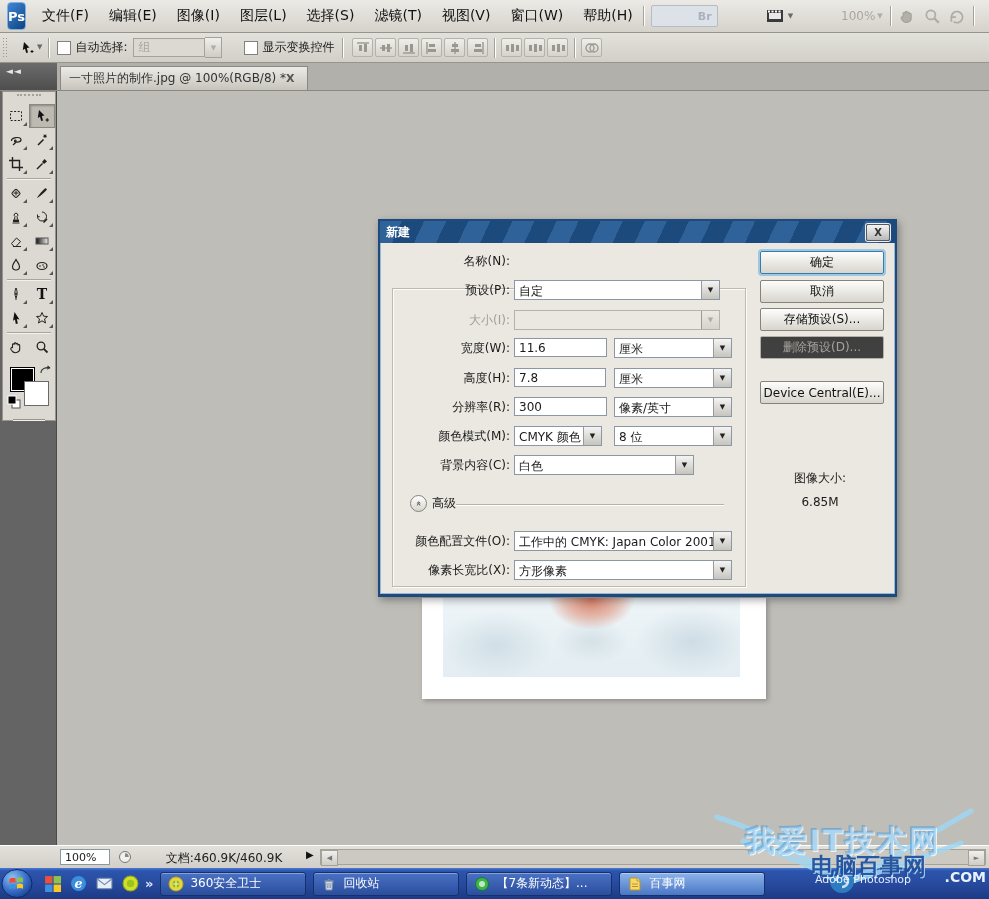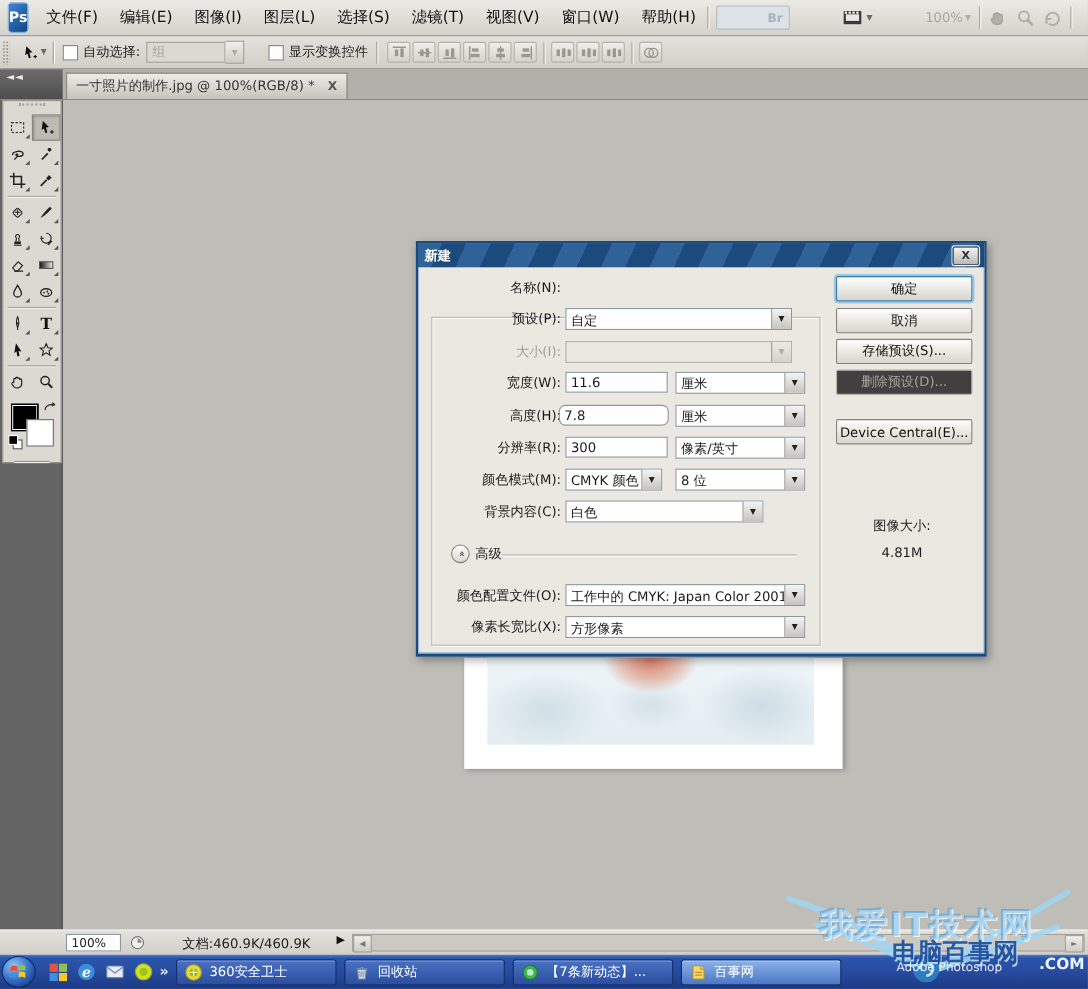--- a/index.html
+++ b/index.html
@@ -29,21 +29,21 @@
     display:inline-flex;align-items:center;padding-left:4px;font-size:12px;}
   .opt-dd-btn{width:16px;height:19px;background:linear-gradient(#f0efec,#cfccc5);border:1px solid #a5a29a;
     border-left:none;display:inline-flex;align-items:center;justify-content:center;color:#b0ada5;font-size:7px;}
   .align-btn{width:19px;height:17px;margin:0 1px;background:linear-gradient(#efeeea,#d6d3cc);
     border:1px solid #b5b2aa;border-radius:2px;display:inline-flex;align-items:center;justify-content:center;}
   
   #tabstrip{left:0;top:63px;width:989px;height:28px;background:#b2b0ab;border-bottom:1px solid #8a8880;box-sizing:border-box;}
   #dock-header{left:0;top:0;width:57px;height:27px;background:linear-gradient(#6b6b6b,#4e4e4e);
     color:#e8e8e8;font-size:9px;padding:3px 0 0 6px;box-sizing:border-box;letter-spacing:1px;}
   #doc-tab{left:60px;top:3px;height:24px;min-width:248px;background:linear-gradient(#edebe6,#c7c4bd);
-    border:1px solid #8a8880;border-bottom:none;display:flex;align-items:center;gap:12px;
+    border:1px solid #8a8880;border-bottom:none;display:flex;align-items:center;gap:0;
     padding:0 8px;font-size:12px;color:#333;box-sizing:border-box;}
   #tab-close{font-size:11px;font-weight:bold;color:#555;cursor:default;}
   
   #main{left:0;top:91px;width:989px;height:754px;background:#bfbdb8;}
   #dock-col{left:0;top:0;width:57px;height:754px;background:#646464;border-right:1px solid #4a4a4a;box-sizing:border-box;}
   #toolbox{left:2px;top:0;width:54px;height:330px;background:#dcd9d2;border:1px solid #97948c;box-sizing:border-box;}
   #toolbox .tgrip{height:6px;margin:2px 14px;border-top:2px dotted #a5a29a;}
   .tool-row{display:flex;}
   .tool-cell{width:26px;height:24px;display:flex;align-items:center;justify-content:center;position:relative;}
   .tool-cell.selected{background:#bdbab2;border:1px solid #8a8880;box-shadow:inset 1px 1px 2px rgba(0,0,0,.25);box-sizing:border-box;}
@@ -509,21 +509,21 @@
       </div>
 
       <div class="dlabel" style="top:95px;">宽度(W):</div>
       <div class="dinput" style="left:134px;top:95px;width:93px;">11.6</div>
       <div class="ddrop" style="left:234px;top:95px;width:118px;">
         <span class="val">厘米</span>
         <span class="btn">▼</span>
       </div>
 
       <div class="dlabel" style="top:125px;">高度(H):</div>
-      <div class="dinput" style="left:128px;top:125px;width:100px;border-radius:6px;">7.8</div>
+      <div class="dinput" style="left:134px;top:125px;width:92px;">7.8</div>
       <div class="ddrop" style="left:234px;top:125px;width:118px;">
         <span class="val">厘米</span>
         <span class="btn">▼</span>
       </div>
 
       <div class="dlabel" style="top:154px;">分辨率(R):</div>
       <div class="dinput" style="left:134px;top:154px;width:93px;">300</div>
       <div class="ddrop" style="left:234px;top:154px;width:118px;">
         <span class="val">像素/英寸</span>
         <span class="btn">▼</span>
@@ -563,21 +563,21 @@
         <span class="btn">▼</span>
       </div>
 
       <div class="dbtn default" style="top:8px;">确定</div>
       <div class="dbtn" style="top:37px;">取消</div>
       <div class="dbtn" style="top:65px;">存储预设(S)...</div>
       <div class="dbtn disabled" style="top:93px;">删除预设(D)...</div>
       <div class="dbtn" style="top:138px;">Device Central(E)...</div>
 
       <div class="abs" style="left:366px;top:227px;width:148px;text-align:center;">图像大小:</div>
-      <div class="abs" style="left:366px;top:252px;width:148px;text-align:center;">4.81M</div>
+      <div class="abs" style="left:366px;top:252px;width:148px;text-align:center;">6.85M</div>
     </div>
   </div>
 
   <div id="statusbar" class="abs">
     <div id="zoom-box" class="abs">100%</div>
     <svg class="abs" style="left:118px;top:4px;" width="14" height="14" viewBox="0 0 14 14">
       <circle cx="7" cy="7" r="5.5" fill="#f0f0ee" stroke="#777"></circle>
       <path d="M7 7 L7 3.2 A3.8 3.8 0 0 1 10.8 7 Z" fill="#888"></path>
     </svg>
     <div id="doc-info" class="abs">文档:460.9K/460.9K</div>

